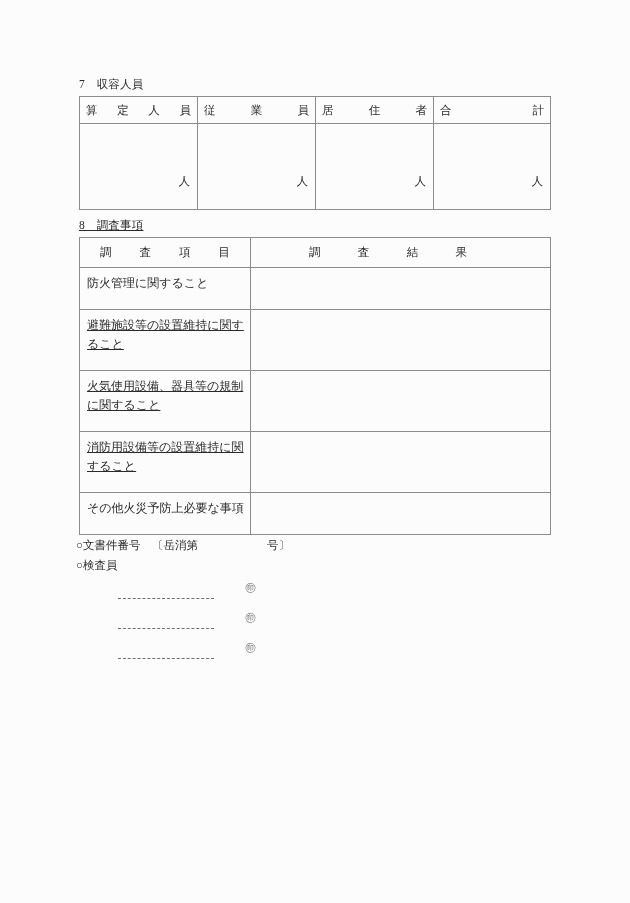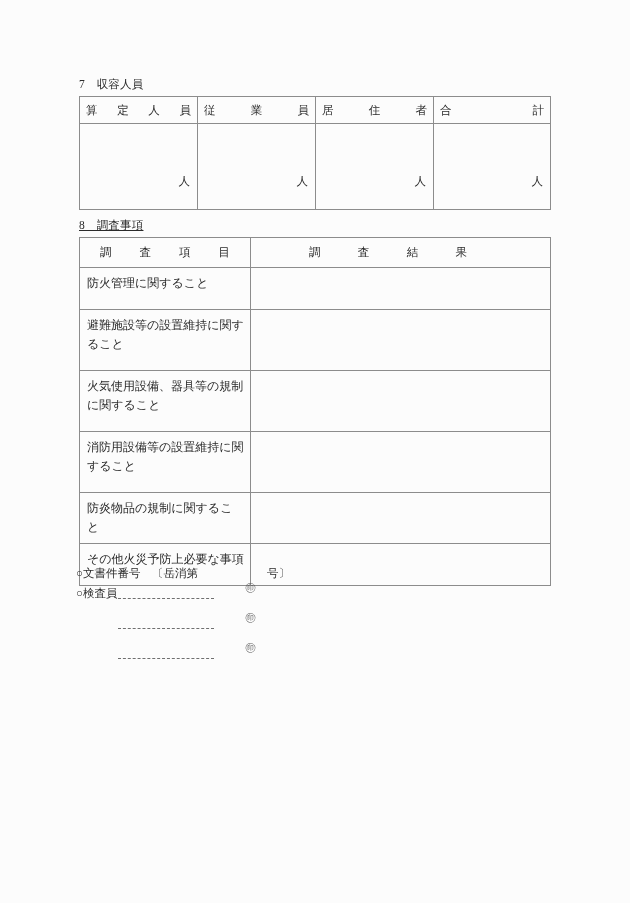--- a/index.html
+++ b/index.html
@@ -118,31 +118,30 @@
     margin-left: 58px;
   }
 
   #table-survey td.item-cell {
     padding: 6px 6px 6px 7px;
     line-height: 19px;
     font-size: 12px;
     vertical-align: top;
   }
   #table-survey tr.h1 td { height: 29px; }
-  #table-survey tr.h2 td { height: 48px; }
+  #table-survey tr.h2 td { height: 48px; text-decoration: underline; }
   #table-survey td.result-cell { padding: 0; }
 
   
   .footer-line {
     position: absolute;
     font-size: 11.5px;
     line-height: 16px;
     white-space: pre;
     color: #2b2b2b;
-    margin-top: 28px;
   }
   #doc-number-line { left: 76px; top: 537px; }
   #inspector-line  { left: 76px; top: 557px; }
 
   
   #signature-block {
     position: absolute;
     left: 118px;
     top: 580px;
     width: 130px;
@@ -263,24 +262,20 @@
       <tr class="h2">
         <td class="item-cell">避難施設等の設置維持に関すること</td>
         <td class="result-cell"></td>
       </tr>
       <tr class="h2">
         <td class="item-cell">火気使用設備、器具等の規制に関すること</td>
         <td class="result-cell"></td>
       </tr>
       <tr class="h2">
         <td class="item-cell">消防用設備等の設置維持に関すること</td>
-        <td class="result-cell"></td>
-      </tr>
-      <tr class="h1">
-        <td class="item-cell">防炎物品の規制に関すること</td>
         <td class="result-cell"></td>
       </tr>
       <tr class="h1">
         <td class="item-cell">その他火災予防上必要な事項</td>
         <td class="result-cell"></td>
       </tr>
     </tbody>
   </table>
 
   <div class="footer-line" id="doc-number-line">○文書件番号　〔岳消第　　　　　　号〕</div>

